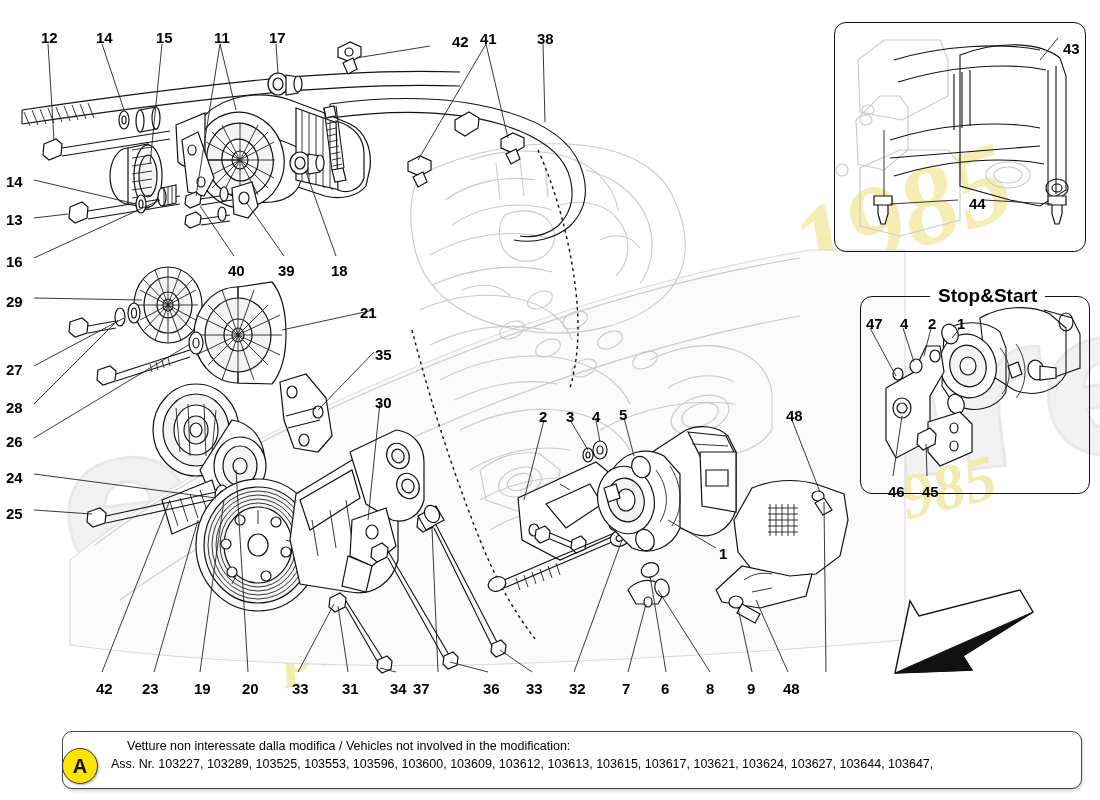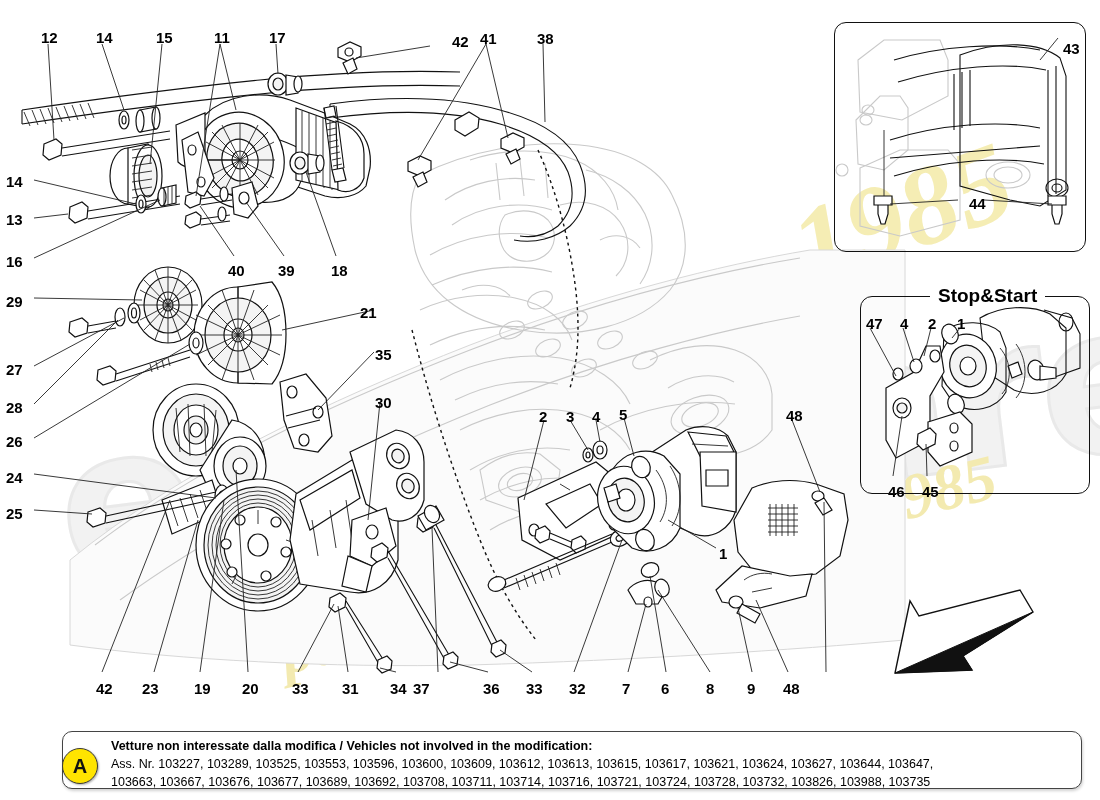--- a/index.html
+++ b/index.html
@@ -63,21 +63,21 @@
     position:absolute;left:62px;top:731px;width:1020px;height:58px;
     border:1.4px solid #444;border-radius:10px;background:#fff;
     box-shadow:1px 2px 3px rgba(0,0,0,.18);
     box-sizing:border-box;
   }
   #note-inner{padding:6px 10px 4px 48px;}
   .note-line{
     font-size:12.5px;color:#000;line-height:1.42;white-space:nowrap;
     font-family:"Liberation Sans", sans-serif;
   }
-  .note-line.b{font-weight:bold;}
+  .note-line.b{font-weight:normal;margin-left:16px;}
   #note-badge{
     position:absolute;left:62px;top:748px;width:34px;height:34px;border-radius:50%;
     background:#ffe400;border:1.6px solid #3a3a3a;
     display:flex;align-items:center;justify-content:center;
     font-size:20px;font-weight:bold;color:#111;
     font-family:"Liberation Sans", sans-serif;
     box-shadow:1px 1px 2px rgba(0,0,0,.3);
   }
   svg{position:absolute;left:0;top:0;}
   .ln{stroke:#111;stroke-width:1.1;fill:none;}
@@ -649,21 +649,20 @@
       <div class="lbl" style="left: 928px; top: 316px;">2</div>
       <div class="lbl" style="left: 957px; top: 316px;">1</div>
       <div class="lbl" style="left: 888px; top: 484px;">46</div>
       <div class="lbl" style="left: 922px; top: 484px;">45</div>
     </div>
 
   <div id="note">
     <div id="note-inner">
       <div class="note-line b">Vetture non interessate dalla modifica / Vehicles not involved in the modification:</div>
       <div class="note-line">Ass. Nr. 103227, 103289, 103525, 103553, 103596, 103600, 103609, 103612, 103613, 103615, 103617, 103621, 103624, 103627, 103644, 103647,</div>
-      <div class="note-line">103663, 103667, 103676, 103677, 103689, 103692, 103708, 103711, 103714, 103716, 103721, 103724, 103728, 103732, 103826, 103988, 103735</div>
     </div>
   </div>
   <div id="note-badge">A</div>
 
   <div class="inset" style="left:834px;top:22px;width:250px;height:228px;"></div>
 
   <div class="inset" style="left:860px;top:296px;width:228px;height:196px;"></div>
   <div class="inset-title" style="left:930px;top:285px;">Stop&amp;Start</div>
 
 </div>

